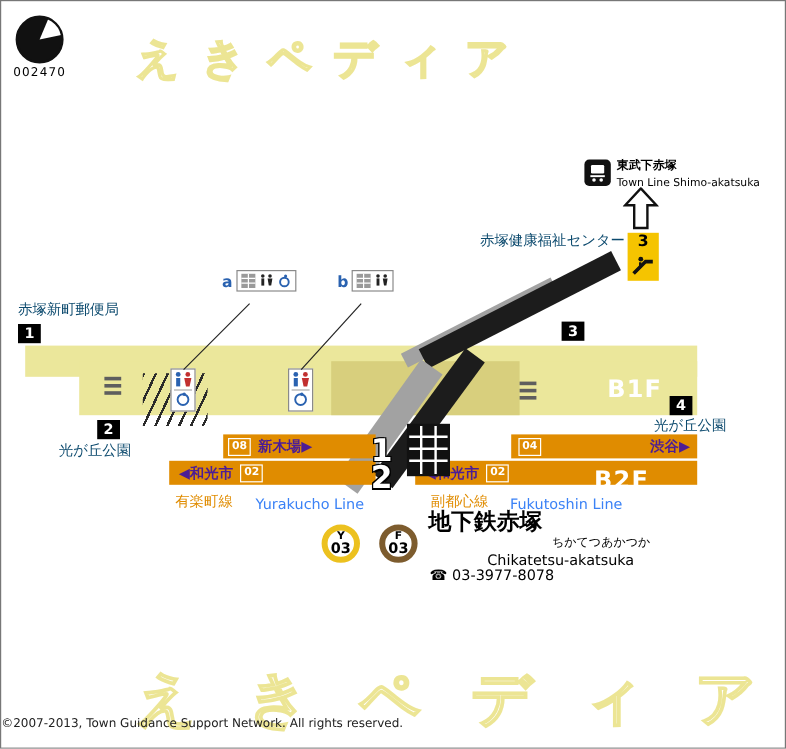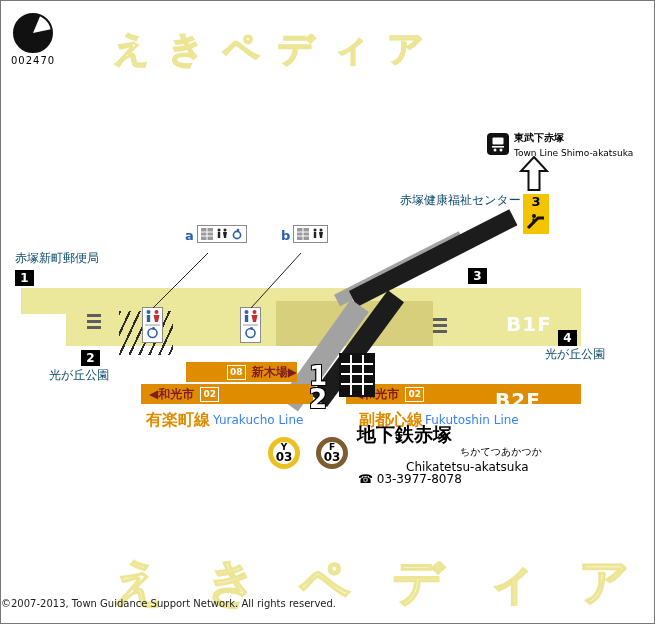--- a/index.html
+++ b/index.html
@@ -40,27 +40,27 @@
       display:flex;align-items:center;justify-content:center;}
   .tobu-title{position:absolute;left:513px;top:130px;font-size:10px;font-weight:bold;white-space:nowrap;}
   .tobu-sub{position:absolute;left:513px;top:147px;font-size:9px;white-space:nowrap;}
   
   .elev{position:absolute;left:522px;top:193px;width:26px;background:#f5c400;
       display:flex;flex-direction:column;align-items:center;padding-bottom:2px;}
   .elev-num{font-size:13px;font-weight:bold;color:#000;line-height:16px;}
   
   .pband{position:absolute;height:20px;background:#e08c00;display:flex;align-items:center;
       gap:6px;box-sizing:border-box;}
-  .dirtext{color:#7f1d1d;font-weight:bold;font-size:12px;white-space:nowrap;line-height:20px;}
+  .dirtext{color:#4c1d95;font-weight:bold;font-size:12px;white-space:nowrap;line-height:20px;}
   .carbox{border:1px solid #fff;color:#fff;font-size:9px;font-weight:bold;width:17px;height:13px;
       display:flex;align-items:center;justify-content:center;flex:none;}
   .pnum{position:absolute;color:#fff;font-size:26px;font-weight:bold;line-height:1;
       text-shadow:-1px -1px 0 #000,1px -1px 0 #000,-1px 1px 0 #000,1px 1px 0 #000;}
   
-  .linename-ja{position:absolute;font-size:16px;font-weight:bold;color:#e08c00;white-space:nowrap;}
+  .linename-ja{position:absolute;font-size:12px;font-weight:normal;color:#e08c00;white-space:nowrap;}
   .linename-en{position:absolute;font-size:12px;color:#3b82f6;white-space:nowrap;}
   
   .linecircle{position:absolute;width:22px;height:22px;border-radius:50%;background:#fff;
       display:flex;flex-direction:column;align-items:center;justify-content:center;}
   .lc-letter{font-size:9px;font-weight:bold;line-height:8px;color:#000;}
   .lc-number{font-size:12px;font-weight:bold;line-height:12px;color:#000;}
   .stn-name{position:absolute;left:356px;top:421px;font-size:19px;font-weight:bold;white-space:nowrap;}
   .stn-kana{position:absolute;left:459px;top:444px;font-size:10px;white-space:nowrap;}
   .stn-en{position:absolute;left:357px;top:459px;font-size:12px;white-space:nowrap;margin-left:48px;}
   .stn-phone{position:absolute;left:357px;top:471px;font-size:12px;white-space:nowrap;}
@@ -201,29 +201,33 @@
 
   <div class="elev">
     <div class="elev-num">3</div>
     <svg width="22" height="22" viewBox="0 0 22 22">
       <path d="M3 18 L13 8 H19" stroke="#111" stroke-width="3" fill="none"></path>
       <circle cx="9" cy="6" r="2" fill="#111"></circle>
       <path d="M8.5 8.5 L8.5 12.5 L4.5 16.5" stroke="#111" stroke-width="2" fill="none"></path>
     </svg>
   </div>
 
-  <div class="pband" style="left:185px;top:361px;width:111px;padding-left:4px;justify-content:flex-end;">
+  <div class="pband" style="left:185px;top:361px;width:127px;padding-left:4px;">
     <div class="carbox">08</div>
     <div class="dirtext">新木場▶</div>
   </div>
   <div class="pband" style="left:140px;top:383px;width:172px;padding-left:8px;">
     <div class="dirtext">◀和光市</div>
     <div class="carbox">02</div>
   </div>
 
+  <div class="pband" style="left:425px;top:361px;width:155px;padding:0 6px;justify-content:space-between;">
+    <div class="carbox">04</div>
+    <div class="dirtext">渋谷▶</div>
+  </div>
   <div class="pband" style="left:345px;top:383px;width:235px;padding-left:8px;">
     <div class="dirtext">◀和光市</div>
     <div class="carbox">02</div>
   </div>
 
   <div class="pnum" style="left:308px;top:362px;">1</div>
   <div class="pnum" style="left:308px;top:385px;">2</div>
 
   <svg class="abs" style="left:338px;top:352px;" width="36" height="44" viewBox="0 0 36 44">
     <rect x="0" y="0" width="36" height="44" fill="#111"></rect>

